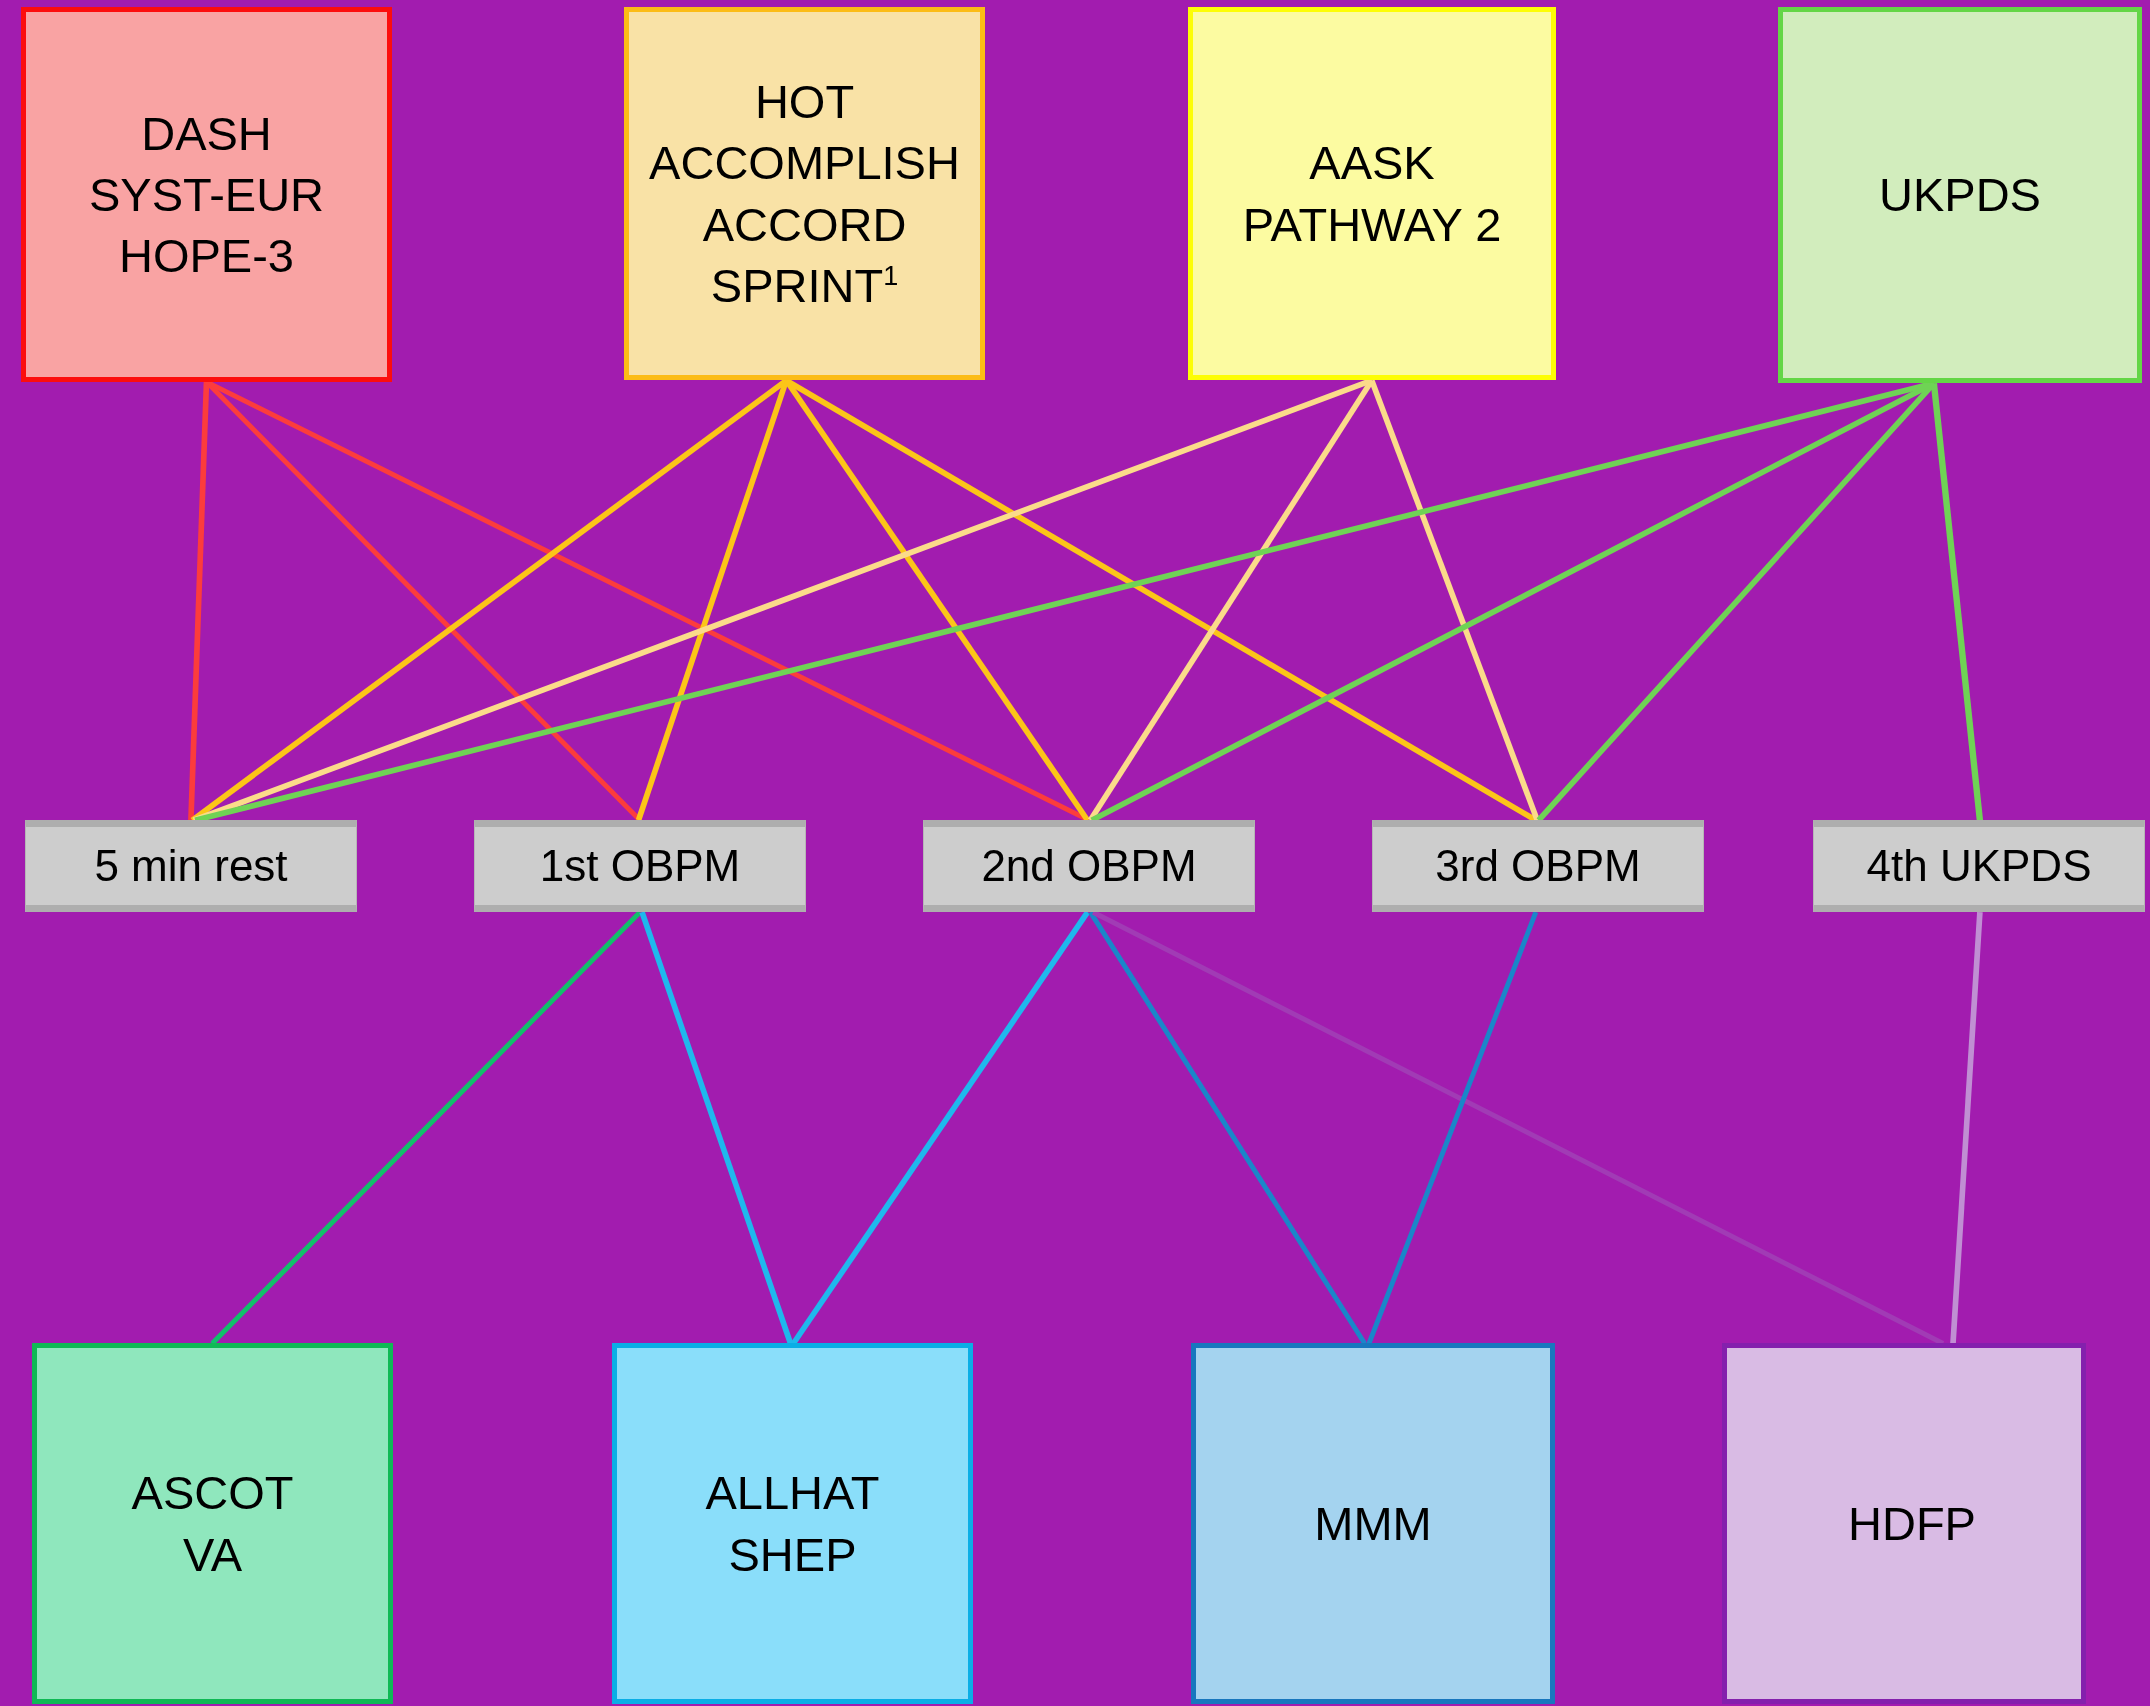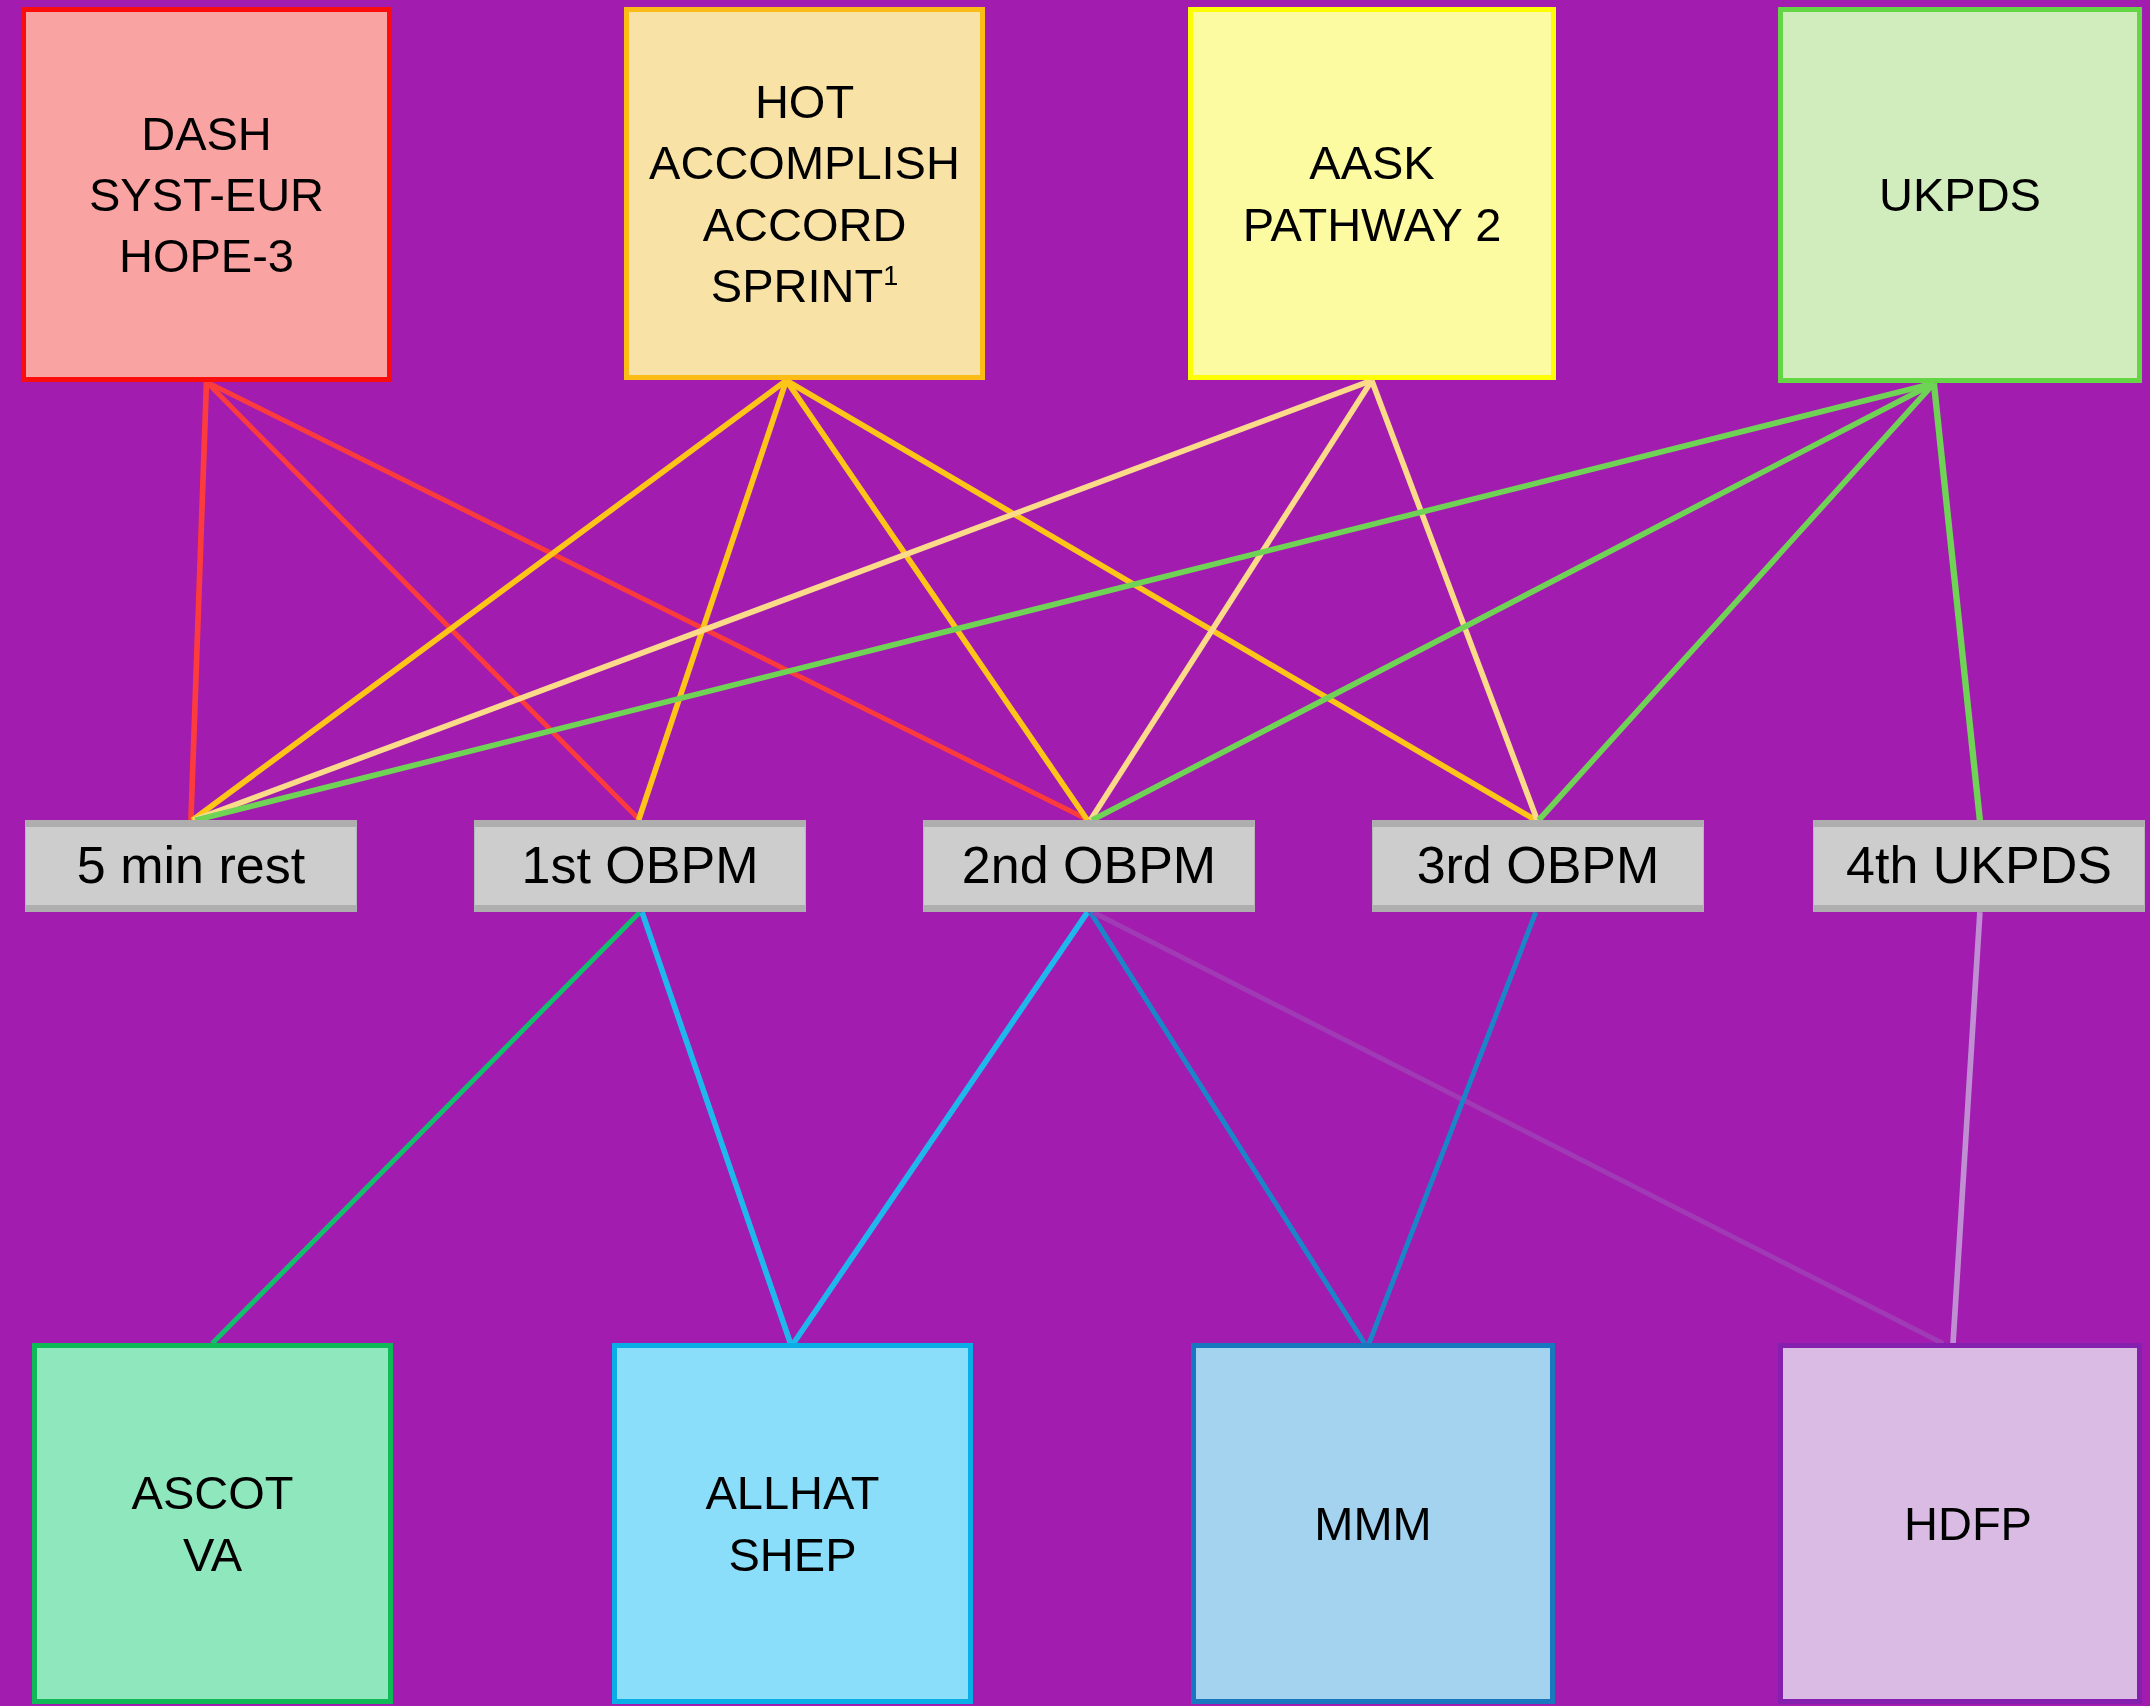--- a/index.html
+++ b/index.html
@@ -36,21 +36,21 @@
   }
   .trial-node {
     font-size: 47px;
     border-width: 5px;
     border-style: solid;
   }
   .trial-node .line { display: block; white-space: nowrap; }
   .trial-node sup { font-size: 27px; vertical-align: super; line-height: 0; }
 
   .step-node {
-    font-size: 52px;
+    font-size: 44px;
     background: #cdcdcd;
     border-top: 7.8px solid #aeaeae;
     border-bottom: 7.8px solid #aeaeae;
     border-left: 1.4px solid #b6b6b6;
     border-right: 1.4px solid #b6b6b6;
   }
 
   
   #node-dash      { left: 21px;   top: 7px;  width: 371px; height: 375px; background:#f9a3a3; border-color:#fc0d0d; }
   #node-hot       { left: 612px;  top: 7px;  width: 361px; height: 373px; background:#f9e2a6; border-color:#fcbc16;margin-left:12px; }
@@ -61,21 +61,21 @@
   #node-rest      { left: 25px;   top: 820px; width: 332px; height: 92px; }
   #node-obpm1     { left: 474px;  top: 820px; width: 332px; height: 92px; }
   #node-obpm2     { left: 923px; top: 820px; width: 332px; height: 92px; }
   #node-obpm3     { left: 1372px; top: 820px; width: 332px; height: 92px; }
   #node-obpm4     { left: 1813px; top: 820px; width: 332px; height: 92px; }
 
   
   #node-ascot     { left: 32px;   top: 1343px; width: 361px; height: 361px; background:#8fe7bd; border-color:#0fb955; }
   #node-allhat    { left: 612px;  top: 1343px; width: 361px; height: 361px; background:#8adefa; border-color:#0aaee6; }
   #node-mmm       { left: 1191px; top: 1343px; width: 364px; height: 361px; background:#a4d3ef; border-color:#1877be;justify-content:center; }
-  #node-hdfp      { left: 1778px; top: 1343px; width: 364px; height: 361px; background:#d9bbe4; border-color:#8420ad;padding-left:16px; }
+  #node-hdfp      { left: 1722px; top: 1343px; width: 364px; height: 361px; background:#d9bbe4; border-color:#8420ad;padding-left:16px; }
 </style>
 </head>
 <body>
 
 <div id="diagram">
 
   <svg id="edges" viewBox="0 0 3042 2414">
 
     <g>
       <line x1="292" y1="540" x2="270" y2="1160" stroke="#fc3c3c" stroke-width="8"></line>

